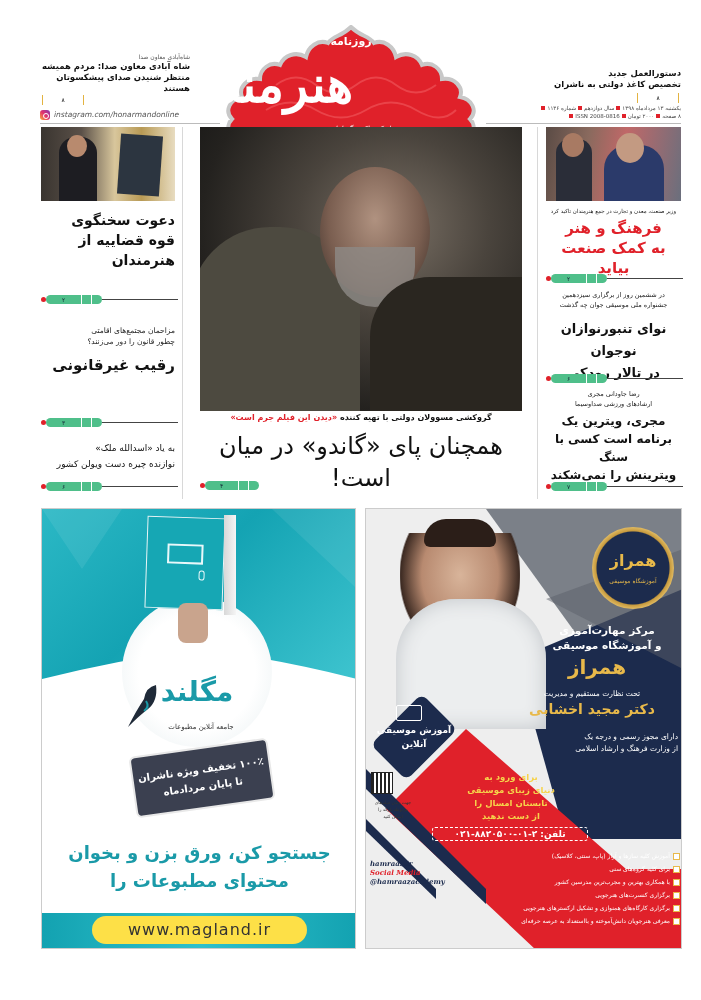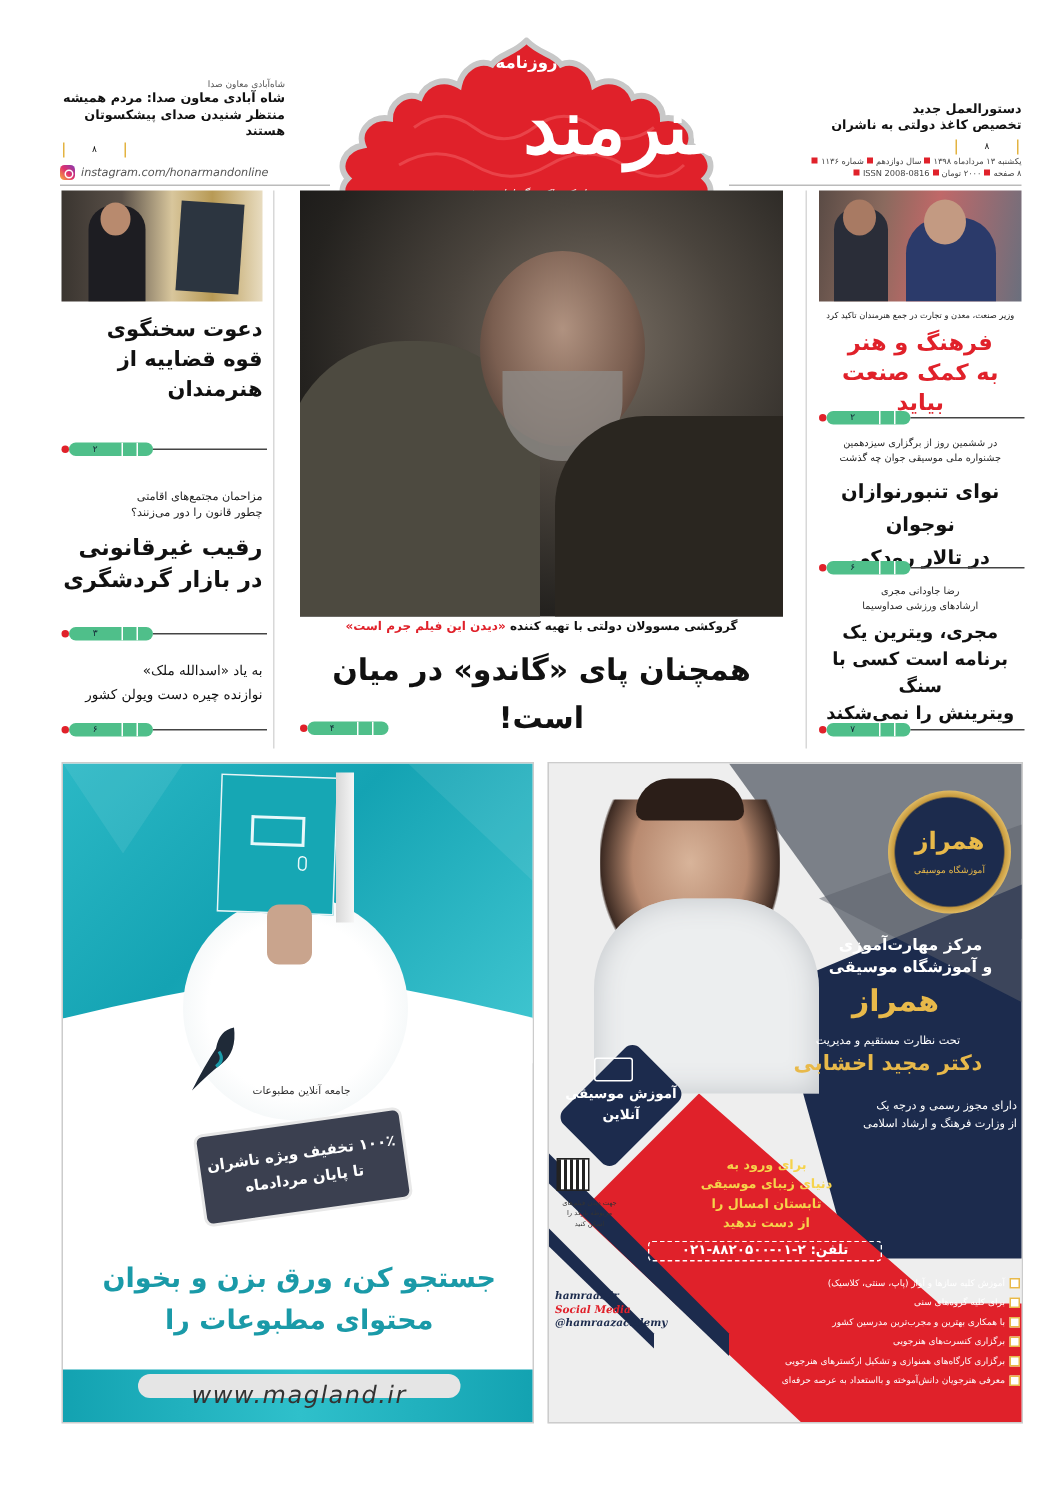--- a/index.html
+++ b/index.html
@@ -21,21 +21,21 @@
   .insta-ic::after { content:""; position:absolute; left:3px; top:3px; width:4px; height:4px; border-radius:50%; border:1px solid #fff; }
 
   .meta-lines { position: absolute; right: 20px; top: 104px; width: 150px; font-size: 5.5px; color: #444; line-height: 8px; text-align: right; }
   .meta-lines .sq { display: inline-block; width: 4px; height: 4px; background: #e0212a; margin: 0 2px; vertical-align: middle; }
 
   .rule-top { position: absolute; top: 123px; height: 1px; background: #bbb; }
 
   
   .logo { position: absolute; left: 216px; top: 25px; width: 270px; height: 130px; }
   .logo-bg { position: absolute; inset: 0; }
-  .logo-word { position: absolute; left: 0; right: 0; top: 30px; text-align: right; font-family: "DejaVu Serif", serif; font-size: 50px; font-weight: bold; color: #fff; direction: rtl; letter-spacing: -2px; }
+  .logo-word { position: absolute; left: 0; right: 0; top: 30px; text-align: left; font-family: "DejaVu Serif", serif; font-size: 50px; font-weight: bold; color: #fff; direction: rtl; letter-spacing: -2px; }
   .logo-small { position: absolute; left: 0; right: 0; top: 10px; text-align: center; font-size: 11px; color: #fff; font-weight: bold; }
   .logo-slogan { position: absolute; left: 0; right: 0; top: 100px; text-align: center; font-size: 7px; color: #fff; font-style: italic; }
 
   
   .col-line { position: absolute; width: 1px; background: #d8d8d8; }
 
   .side-photo { position: absolute; overflow: hidden; }
 
   .headline { position: absolute; text-align: right; font-weight: bold; line-height: 1.25; }
   .sub { position: absolute; text-align: center; font-size: 7.5px; line-height: 11px; color: #222; }
@@ -44,21 +44,21 @@
   .pg-tag .dot { width: 5px; height: 5px; border-radius: 50%; background: #e0212a; }
   .pg-tag .pill { height: 9px; border-radius: 5px; background: #4fbf8a; display: flex; direction: ltr; overflow: hidden; }
   .pg-tag .pill span { display: block; height: 9px; font-size: 6px; line-height: 9px; color: #123; text-align: center; border-right: 1px solid #fff; }
   .pg-tag .line { height: 1px; background: #444; }
 
   
   .main-photo { position: absolute; left: 200px; top: 127px; width: 322px; height: 284px; overflow: hidden;
     background: radial-gradient(ellipse at 60% 35%, #7a7065 0%, #4a443d 35%, #24221f 70%, #111 100%); }
   .main-sub { position: absolute; left: 200px; top: 413px; width: 322px; text-align: center; font-size: 8px; font-weight: bold; }
   .main-sub .red { color: #e0212a; }
-  .main-head { position: absolute; left: 200px; top: 430px; width: 322px; text-align: center; font-size: 20px; font-weight: bold; line-height: 32px; }
+  .main-head { position: absolute; left: 200px; top: 430px; width: 322px; text-align: center; font-size: 24px; font-weight: normal; line-height: 32px; }
 
   
   .ad-left { position: absolute; left: 41px; top: 508px; width: 315px; height: 441px; border: 1px solid #ccc; overflow: hidden; background: #fff; }
   .ad-right { position: absolute; left: 365px; top: 508px; width: 317px; height: 441px; border: 1px solid #ccc; overflow: hidden; background: #f4f4f4; }
 </style>
 </head>
 <body>
 
 <div class="top-left">
   <div class="kicker-sm">شاه‌آبادی معاون صدا</div>
@@ -123,21 +123,20 @@
     </span>
   <span class="line" style="width:76px"></span>
 </div>
 
 <div class="sub" style="left:41px; top:325px; width:134px; text-align:right;">
   <div>مزاحمان مجتمع‌های اقامتی</div>
   <div>چطور قانون را دور می‌زنند؟</div>
 </div>
 <div class="headline" style="left:41px; top:355px; width:134px; font-size:15px; line-height:21px;">
   <div>رقیب غیرقانونی</div>
-  <div>در بازار گردشگری</div>
 </div>
 <div class="pg-tag" style="left:41px; top:418px;">
   <span class="dot"></span>
   <span class="pill">
       <span style="width:36px">۳</span>
       <span style="width:10px"></span>
       <span style="width:10px;border:none"></span>
     </span>
   <span class="line" style="width:76px"></span>
 </div>
@@ -242,37 +241,38 @@
     <polygon points="0,0 80,0 40,60" fill="#ffffff" opacity="0.08"></polygon>
     <polygon points="230,0 315,0 315,80" fill="#ffffff" opacity="0.08"></polygon>
   </svg>
   <div class="abs" style="left:80px; top:88px; width:150px; height:150px; border-radius:50%; background: radial-gradient(circle,#ffffff 55%,#e6eef0 100%);"></div>
   <div class="abs" style="left:104px; top:8px; width:78px; height:92px; background:#16a7b4; border:1px solid #e9f5f7; transform:rotate(2deg);">
     <div class="abs" style="left:20px; top:26px; width:36px; height:20px; border:2px solid #e8f8fa;"></div>
     <div class="abs" style="left:52px; top:52px; width:6px; height:10px; border:1.5px solid #e8f8fa; border-radius:3px;"></div>
   </div>
   <div class="abs" style="left:182px; top:6px; width:12px; height:100px; background:linear-gradient(90deg,#d8d8d8,#f5f5f5);"></div>
   <div class="abs" style="left:136px; top:94px; width:30px; height:40px; background:#c9a48d; border-radius:8px;"></div>
+  <div class="abs" style="left:90px; top:166px; width:130px; text-align:center; font-size:28px; font-weight:bold; color:#1a9aa8; direction:rtl;">مگلند</div>
   <div class="abs" style="left:104px; top:214px; width:110px; text-align:center; font-size:7px; color:#333;">جامعه آنلاین مطبوعات</div>
   <svg class="abs" style="left:84px; top:172px;" width="36" height="48">
     <path d="M30 4 Q20 6 18 18 Q10 30 2 46 Q14 34 22 28 Q32 20 30 4 Z" fill="#1f2a38"></path>
     <path d="M20 20 Q24 26 18 30" stroke="#1a9aa8" stroke-width="2" fill="none"></path>
   </svg>
 
   <div class="abs" style="left:90px; top:238px; width:140px; height:62px; background:#3b4050; border:2px solid #e8e8e8; border-radius:6px; transform:rotate(-8deg); color:#fff; text-align:center; font-size:10px; font-weight:bold; line-height:17px; padding-top:12px;">
     <div>۱۰۰٪ تخفیف ویژه ناشران</div>
     <div>تا پایان مردادماه</div>
   </div>
 
   <div class="abs" style="left:10px; top:330px; width:295px; text-align:center; font-size:18px; font-weight:bold; color:#1a9aa8; line-height:28px;">
     <div>جستجو کن، ورق بزن و بخوان</div>
     <div>محتوای مطبوعات را</div>
   </div>
   <div class="abs" style="left:0; top:404px; width:315px; height:37px; background:linear-gradient(90deg,#13a2b1,#2fc0cb,#13a2b1);"></div>
-  <div class="abs" style="left:50px; top:407px; width:215px; height:16px; background:#e5e5e5; border-radius:14px; text-align:center; font-size:16px; line-height:28px; color:#333; direction:ltr; letter-spacing:1px;font-style:italic;">www.magland.ir</div>
+  <div class="abs" style="left:50px; top:407px; width:215px; height:28px; background:#fde047; border-radius:14px; text-align:center; font-size:16px; line-height:28px; color:#333; direction:ltr; letter-spacing:1px;">www.magland.ir</div>
 </div>
 
 <div class="ad-right">
   <div class="abs" style="left:0; top:0; width:317px; height:441px; background:#eeeeee;"></div>
   <svg class="abs" style="left:0; top:0;" width="317" height="441">
     <polygon points="120,0 317,0 317,115 250,180" fill="#7b8088"></polygon>
     <polygon points="150,150 317,80 317,330 200,330" fill="#1c2b4d"></polygon>
     <polygon points="180,90 317,40 317,160" fill="#5b606a" opacity="0.5"></polygon>
     <polygon points="100,220 260,360 317,360 317,441 170,441 20,300" fill="#e0212a"></polygon>
     <polygon points="0,260 120,380 120,395 0,280" fill="#1c2b4d"></polygon>

